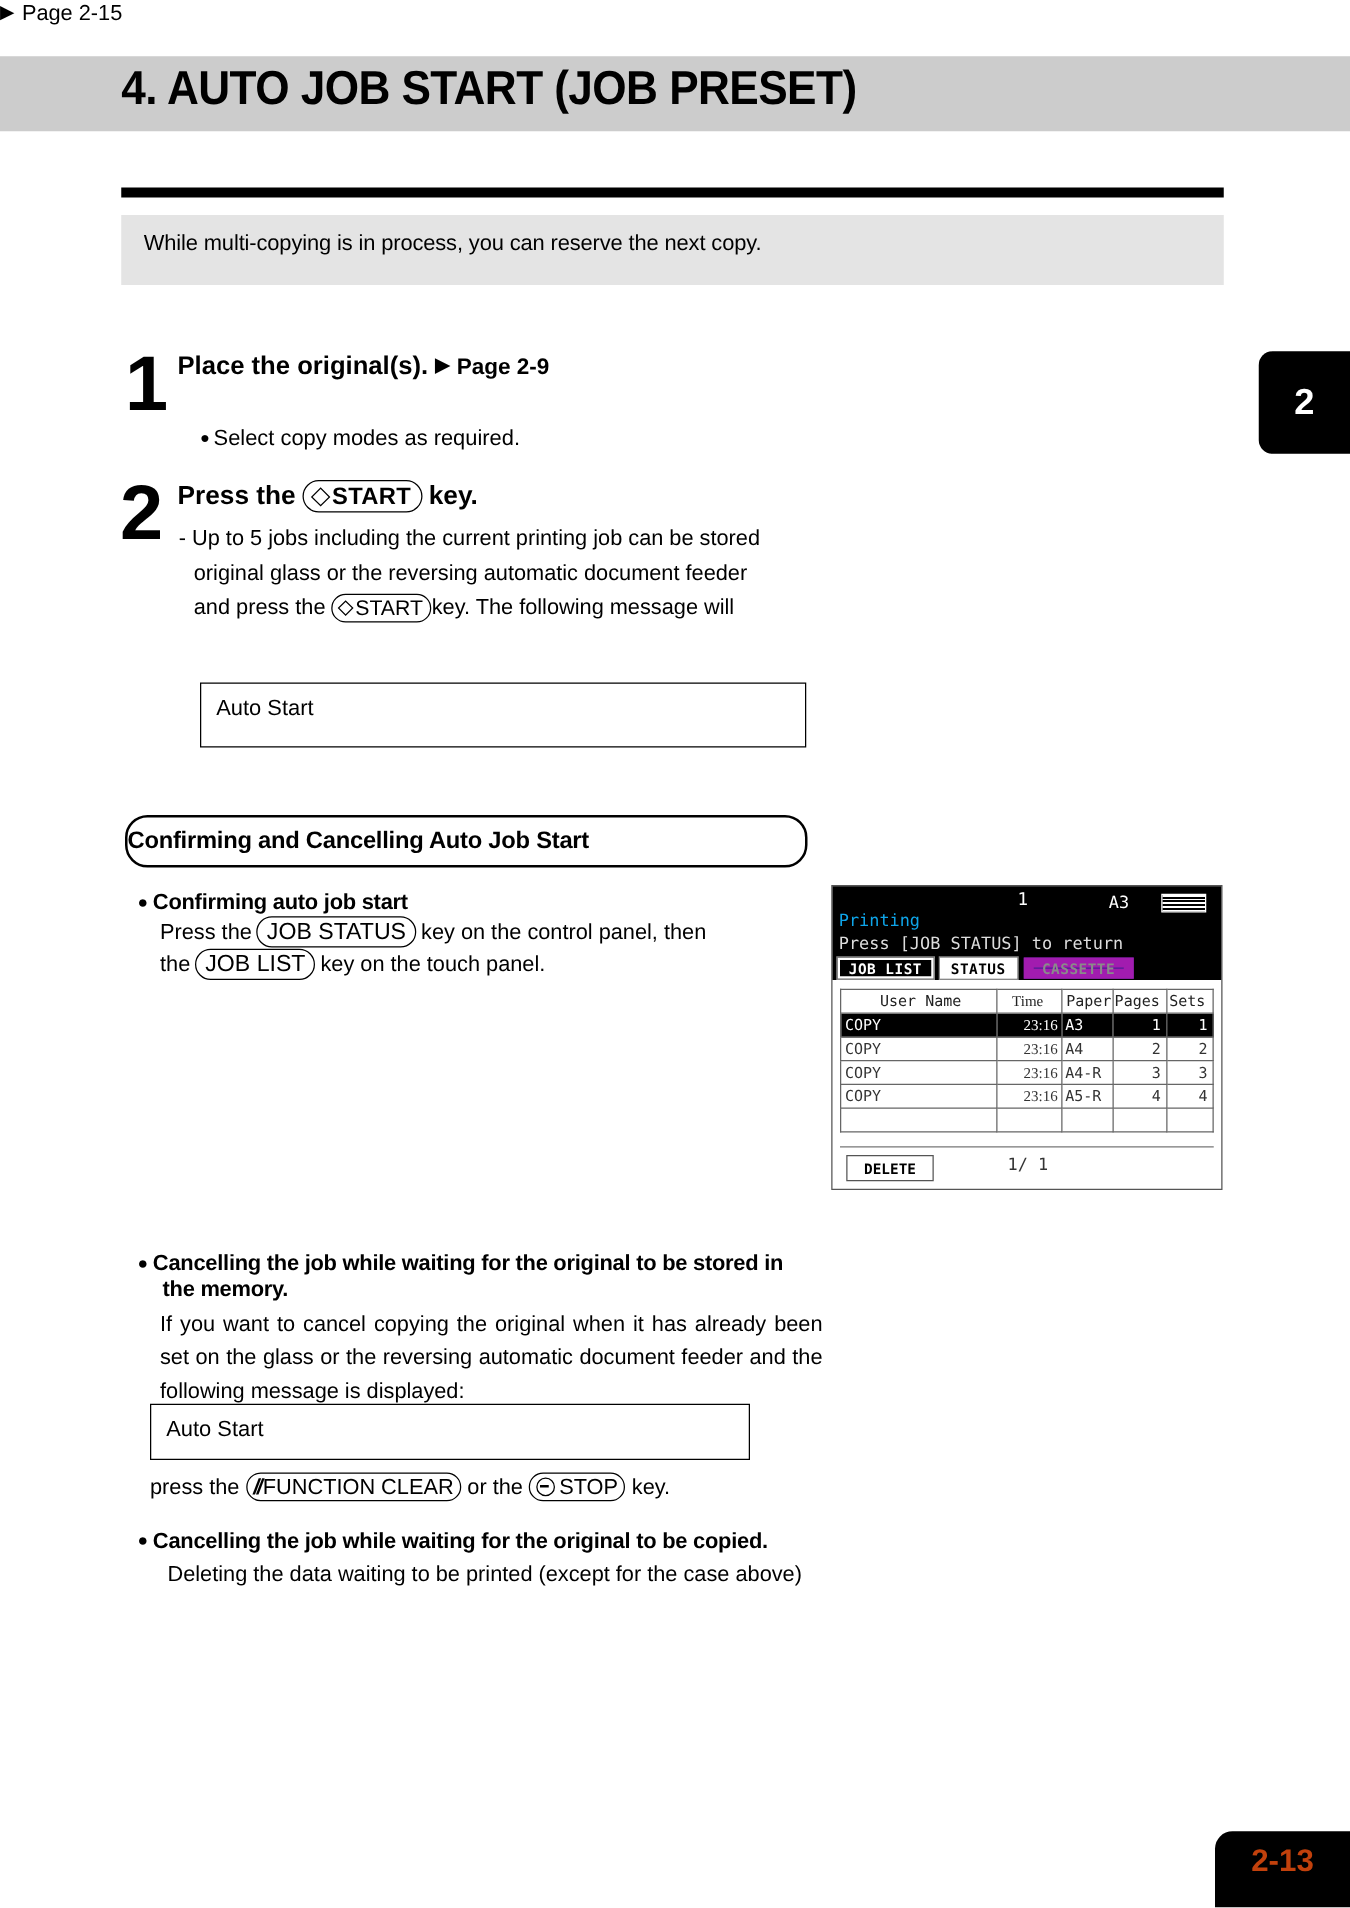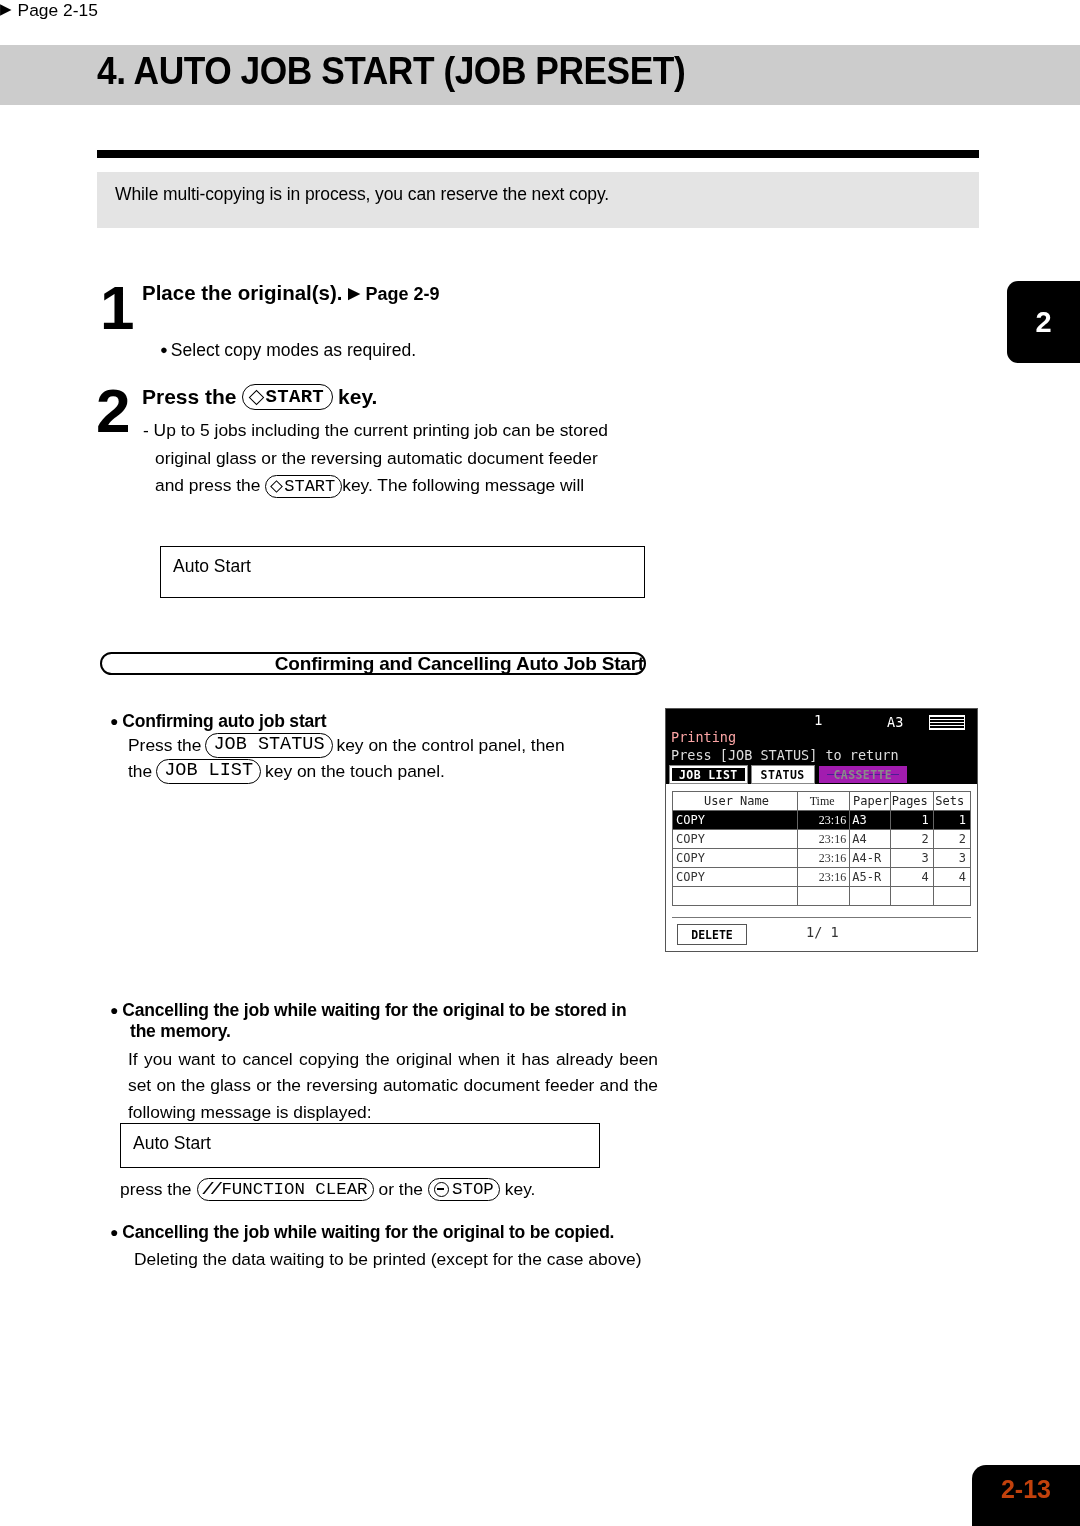--- a/index.html
+++ b/index.html
@@ -80,21 +80,20 @@
   .step2-body .l1{ display:block; }
   .step2-body .hang{ display:block; padding-left:12px;}
 
   
   .keycap{
     display:inline-flex; align-items:center; justify-content:flex-start;
     border:1.6px solid #000; border-radius:40px;
     padding:0 8px; line-height:1;
     white-space:nowrap;
     vertical-align:middle;
-    font-family:Liberation Mono, monospace;
   }
   .keycap.bold{ font-weight:bold; }
   .kc-start{ height:24px; font-size:19px; letter-spacing:0.3px;}
   .kc-start-sm{ height:21px; font-size:17px; padding:0 6px;}
   .kc-plain{ height:23px; font-size:18.5px; padding:0 7px;}
   .kc-small{ height:21px; font-size:17.4px; padding:0 5px;}
 
   .diamond{
     display:inline-block; width:11px; height:11px;
     border:1.8px solid #000; transform:rotate(45deg);
@@ -117,23 +116,23 @@
     background:#fff;
   }
   .autobox span{
     position:absolute; left:12px; top:9px; font-size:17.5px;
   }
   #autobox1{ left:160px; top:546px; width:485px; height:52px; }
   #autobox2{ left:120px; top:1123px; width:480px; height:45px; }
 
   
   .pill-head{
-    position:absolute; left:100px; top:652px; width:546px; height:23px;
+    position:absolute; left:100px; top:652px; width:546px; height:42px;
     border:2.4px solid #000; border-radius:18px; box-sizing:border-box;
-    display:flex; align-items:center; justify-content:flex-end;
+    display:flex; align-items:center; justify-content:flex-start;
     background:#fff;
   }
   .pill-head span{ font-size:19px; font-weight:bold; letter-spacing:-0.2px;}
 
   
   .subhead{
     position:absolute; font-size:17.5px; font-weight:bold; letter-spacing:-0.2px;
   }
   .subhead .dot{ font-size:14px; vertical-align:1px; margin-right:4px;}
   .bodytext{
@@ -164,21 +163,21 @@
   .panel-top{
     position:absolute; left:0; top:0; width:100%; height:75px; background:#000;
   }
   .pt-count{ position:absolute; left:148px; top:3px; color:#fff; font-size:14px;}
   .pt-paper{ position:absolute; left:221px; top:5px; color:#fff; font-size:13.5px;}
   .pt-tray{
     position:absolute; left:263px; top:6px; width:36px; height:15px;
     border:1.6px solid #fff; box-sizing:border-box;
     background:repeating-linear-gradient(to bottom,#fff 0 1.4px,#000 1.4px 3px);
   }
-  .pt-status{ position:absolute; left:5px; top:20px; color:#fca5a5; font-size:13.5px;}
+  .pt-status{ position:absolute; left:5px; top:20px; color:#0ea5e9; font-size:13.5px;}
   .pt-return{ position:absolute; left:5px; top:38px; color:#ddd; font-size:13.5px;}
 
   .tabrow{ position:absolute; left:4px; top:57px; display:flex; gap:5px; }
   .tab{
     height:17px; display:flex; align-items:center; justify-content:center;
     font-size:11.5px; font-weight:bold; letter-spacing:0.4px;
     box-sizing:border-box; padding:0 7px;
   }
   .tab.sel{ background:#000; color:#fff; border:2px solid #fff; outline:1px solid #888;}
   .tab.norm{ background:#fff; color:#000; border:2px solid #fff; outline:1px solid #888;}

